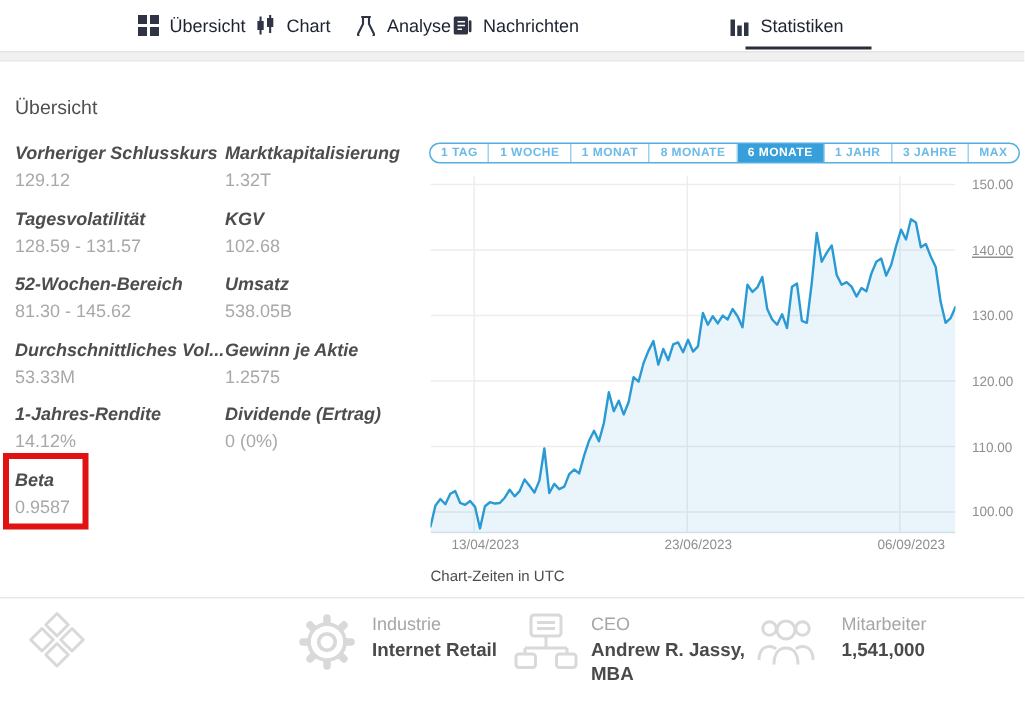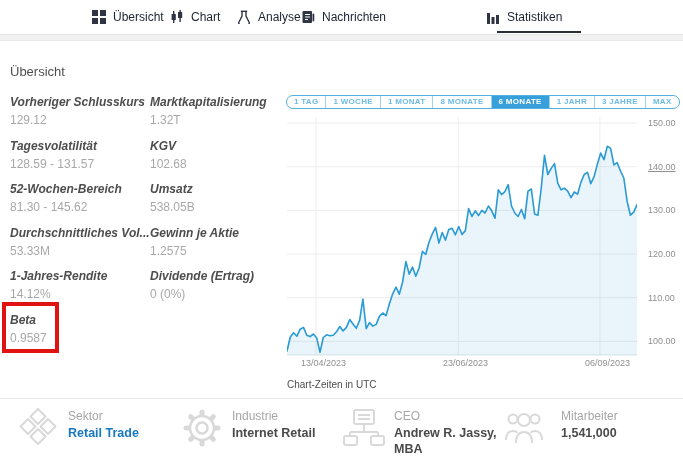--- a/index.html
+++ b/index.html
@@ -208,27 +208,23 @@
 
 <div class="fact" style="left:16px;">
   <span>
       <svg width="44" height="44" viewBox="0 0 44 44" fill="none" stroke="#d9d9d9" stroke-width="2" stroke-linejoin="round">
         <path d="M22 3l7.5 7.5L22 18l-7.5-7.5z"></path>
         <path d="M12 13l7.5 7.5L12 28l-7.5-7.5z"></path>
         <path d="M32 13l7.5 7.5L32 28l-7.5-7.5z"></path>
         <path d="M22 23l7.5 7.5L22 38l-7.5-7.5z"></path>
       </svg>
     </span>
-  <div class="txt">
-    <div class="flbl">Sektor</div>
-    <div class="fval link">Retail Trade</div>
-  </div>
-</div>
-
-<div class="fact" style="left:180px;">
+</div>
+
+<div class="fact" style="left:196px;">
   <span>
       <svg width="44" height="44" viewBox="0 0 44 44" fill="none" stroke="#d9d9d9">
         <g stroke-width="5" stroke-linecap="round">
           <path d="M34 22h4M30.5 30.5l2.8 2.8M22 34v4M13.5 30.5l-2.8 2.8M10 22H6M13.5 13.5l-2.8-2.8M22 10V6M30.5 13.5l2.8-2.8"></path>
         </g>
         <circle cx="22" cy="22" r="12" stroke-width="2.5" fill="#ffffff"></circle>
         <circle cx="22" cy="22" r="5.5" stroke-width="2.5"></circle>
       </svg>
     </span>
   <div class="txt">

